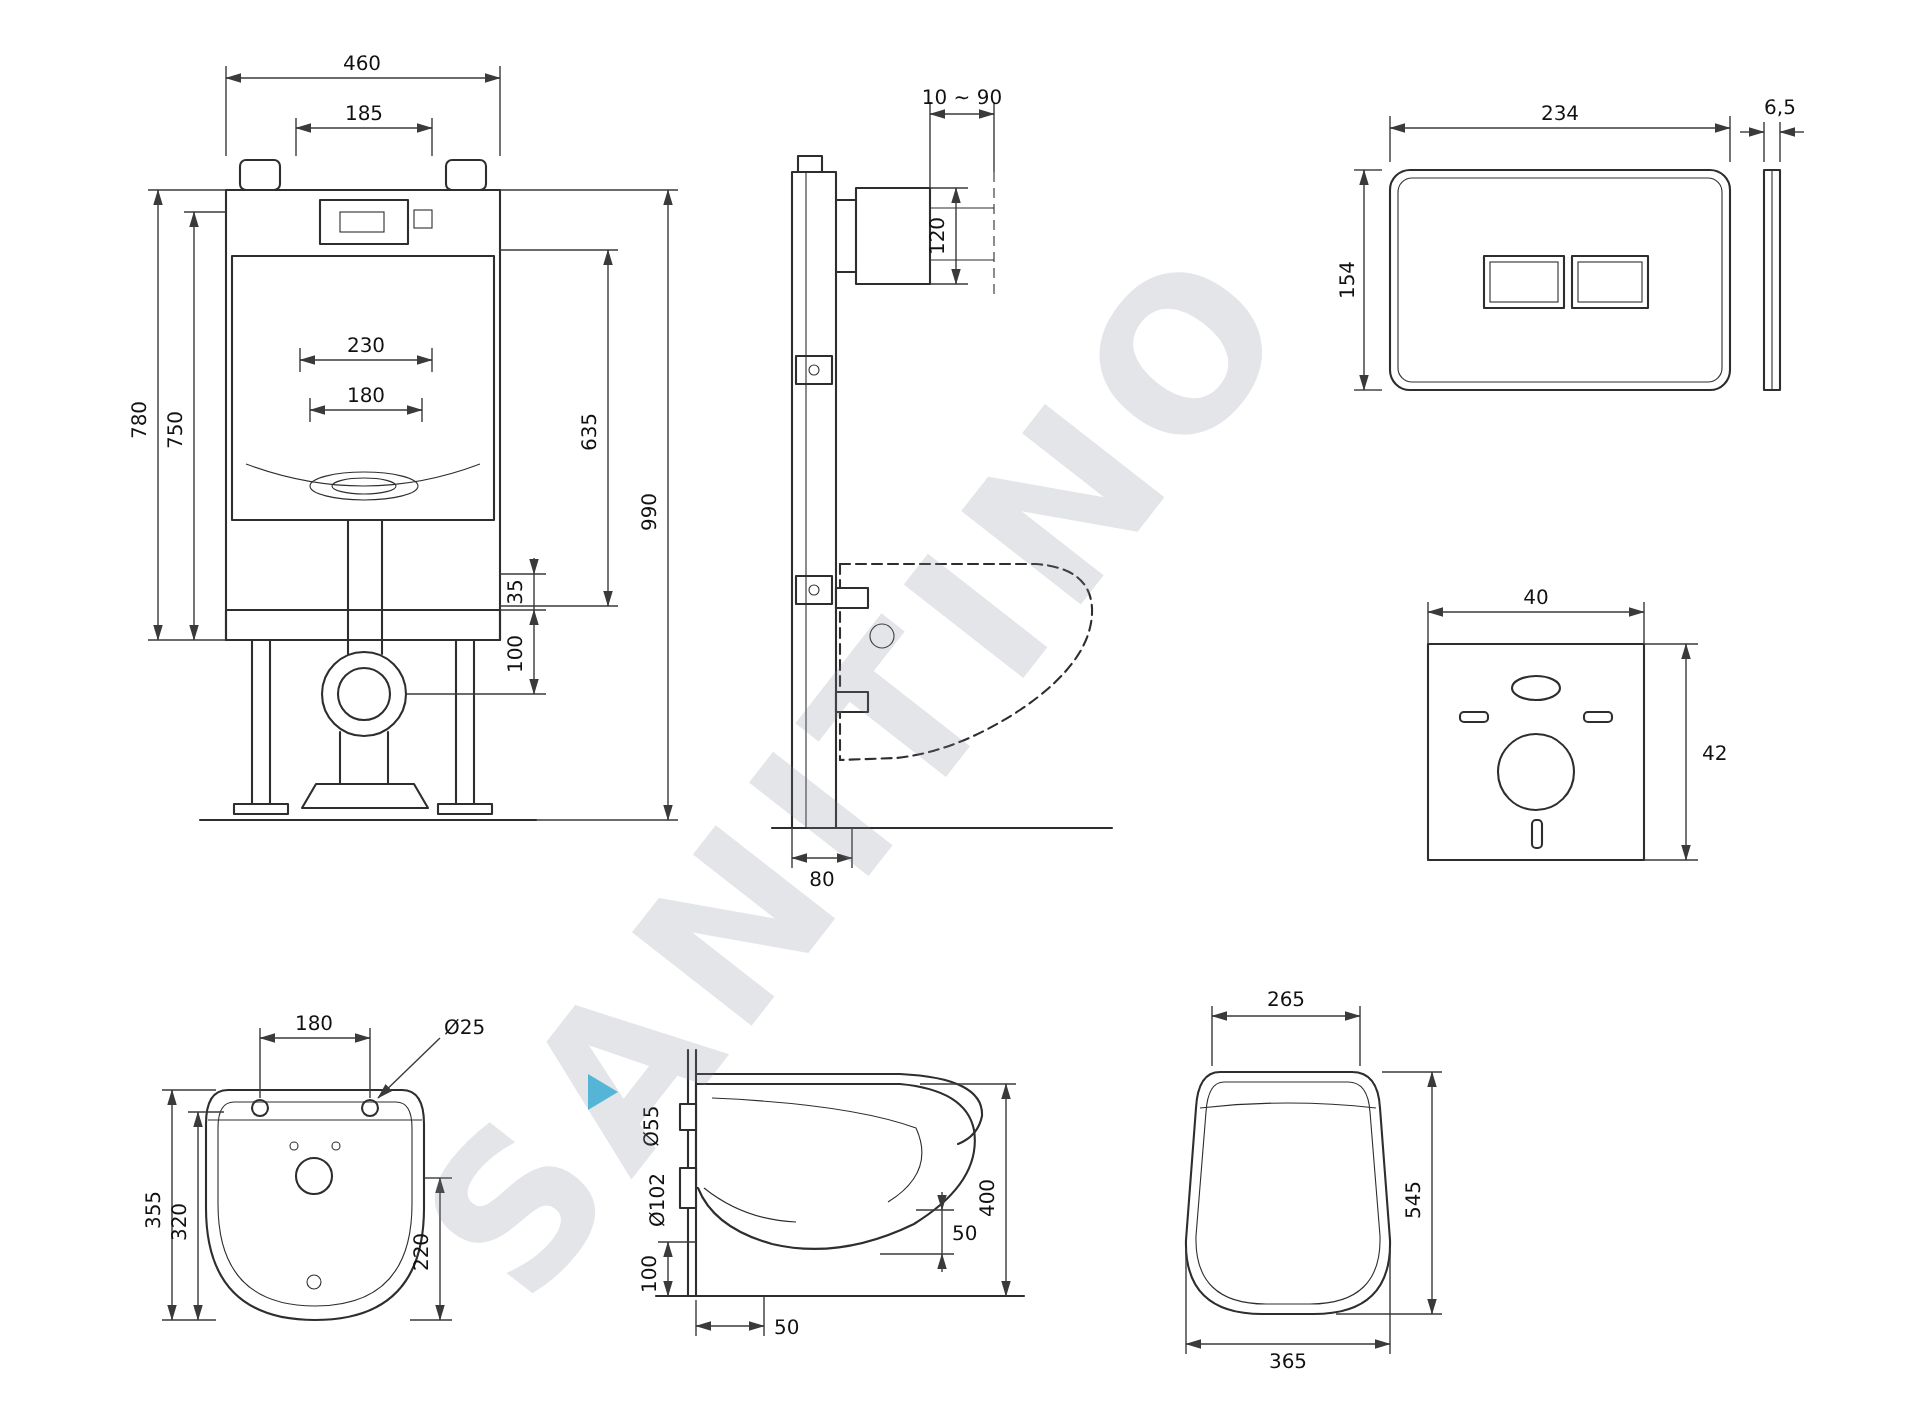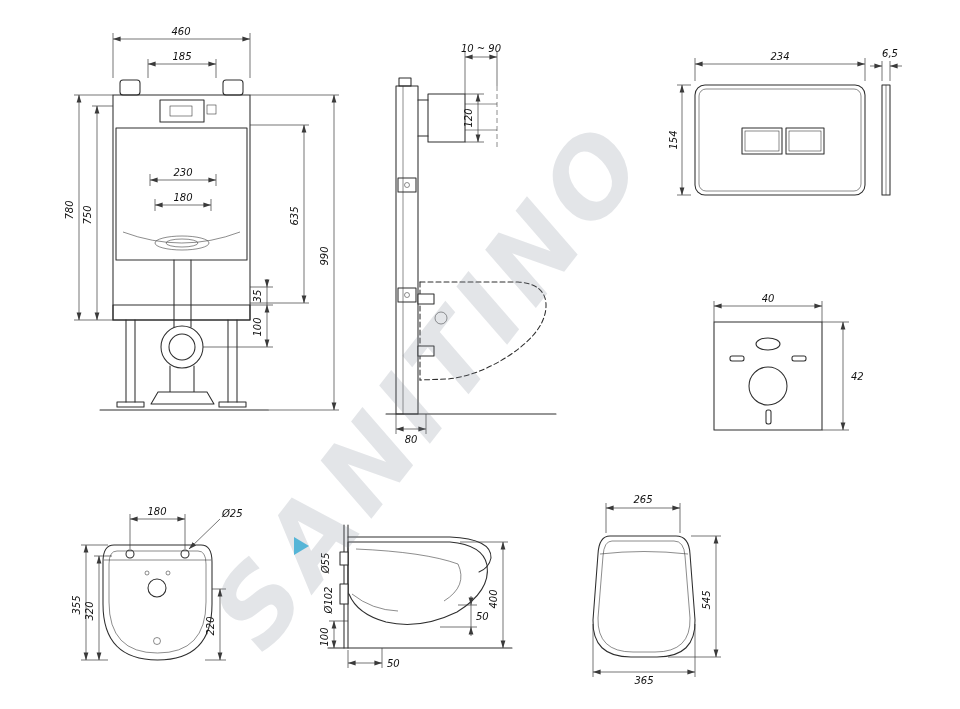--- a/index.html
+++ b/index.html
@@ -1,17 +1,17 @@
 <!DOCTYPE html>
 <html><head>
 <meta charset="utf-8">
 <style>
   html,body{margin:0;padding:0;background:#ffffff;}
   .page{position:relative;width:960px;height:709px;background:#fff;overflow:hidden;
-        font-family:"DejaVu Sans",sans-serif;font-style:italic;}
+        font-family:"DejaVu Sans",sans-serif;}
   .page svg{position:absolute;left:0;top:0;}
   .ol  {fill:none;stroke:#2e2e2e;stroke-width:1.05;stroke-linejoin:round;stroke-linecap:round;}
   .olw {fill:#ffffff;stroke:#2e2e2e;stroke-width:1.05;stroke-linejoin:round;}
   .tn  {fill:none;stroke:#2e2e2e;stroke-width:0.55;}
   .dm  {fill:none;stroke:#3a3a3a;stroke-width:0.7;}
   .dsh {stroke-dasharray:5 3;}
   .dimt{font-family:"DejaVu Sans",sans-serif;font-size:10px;fill:#111;}
   .watermark{position:absolute;left:430px;top:385px;
     transform:translate(-50%,-50%) rotate(-52deg);
     font-size:104px;font-weight:bold;letter-spacing:8px;white-space:nowrap;

